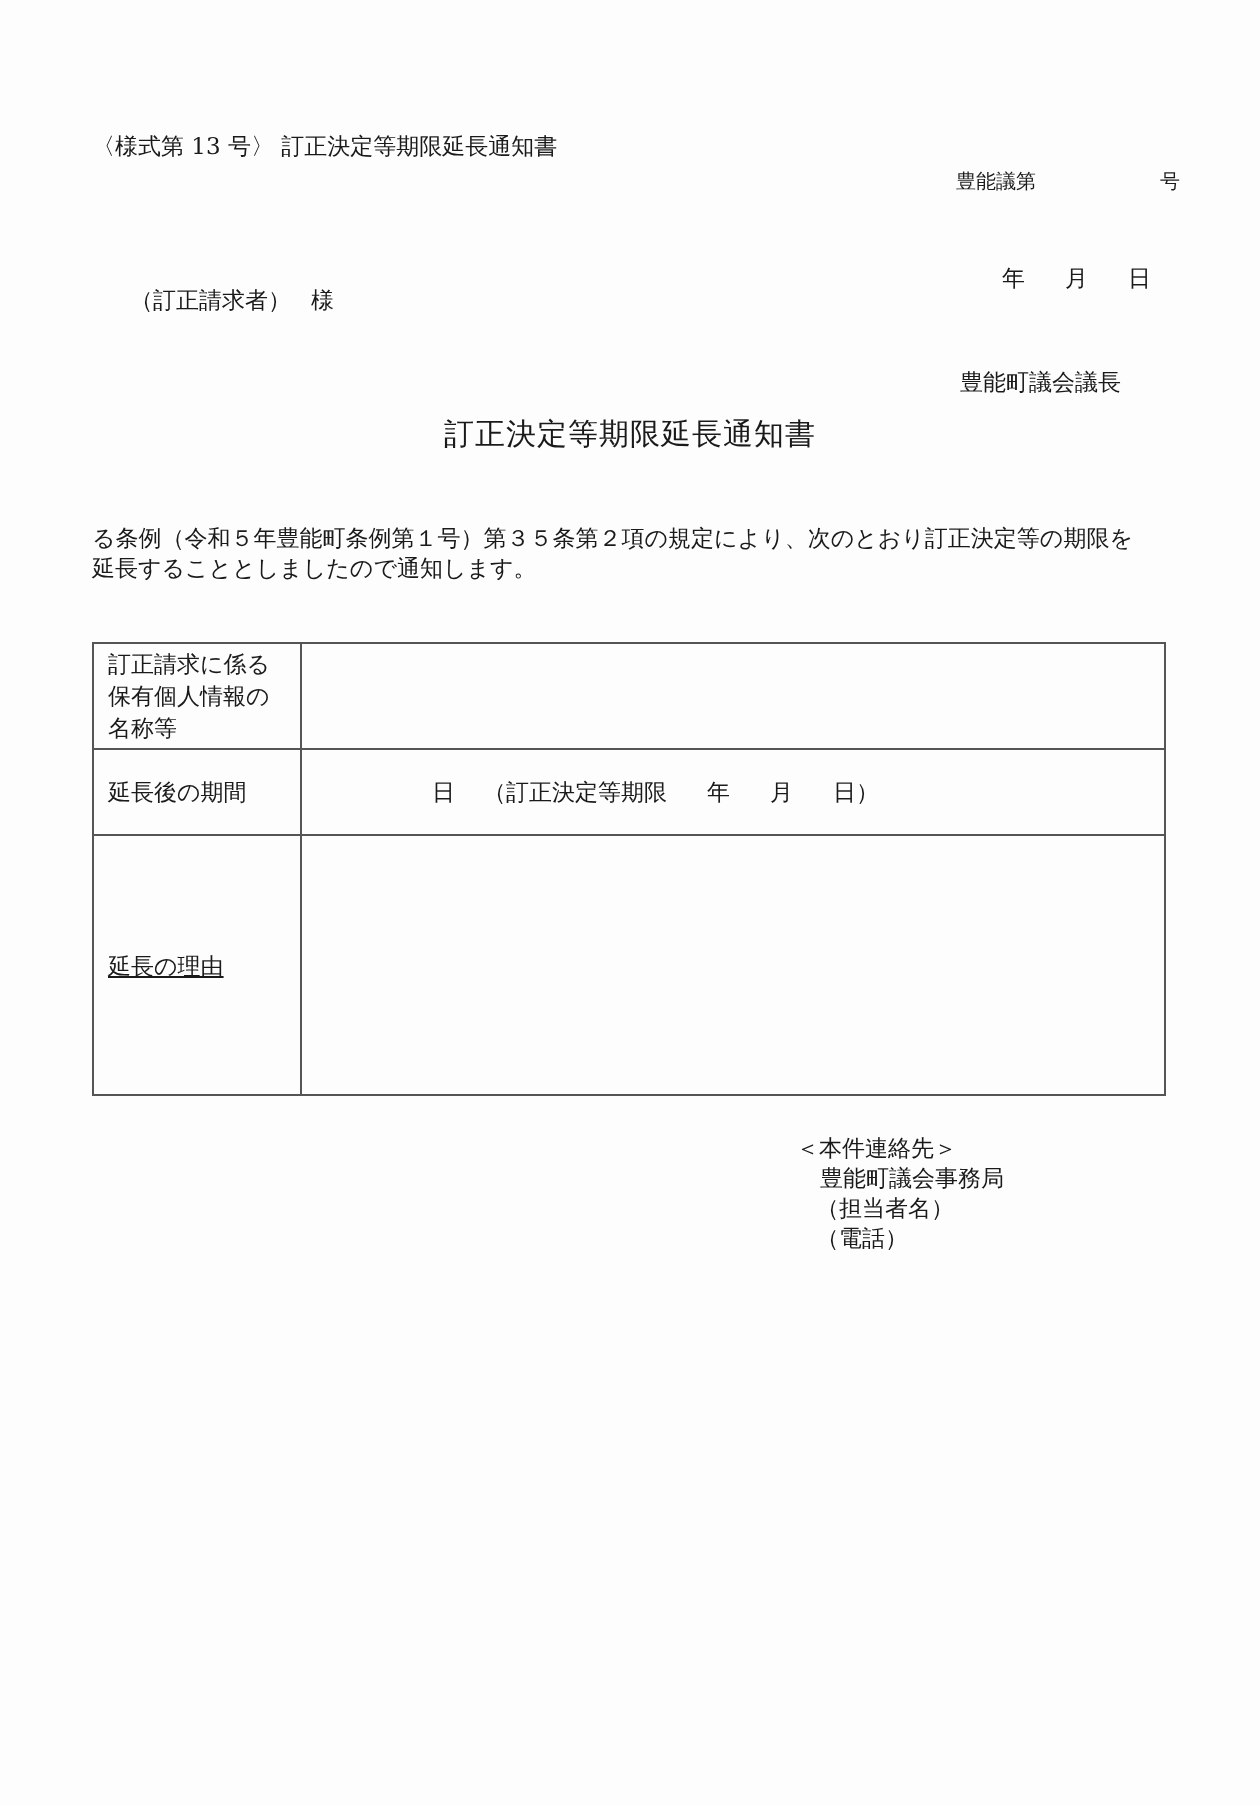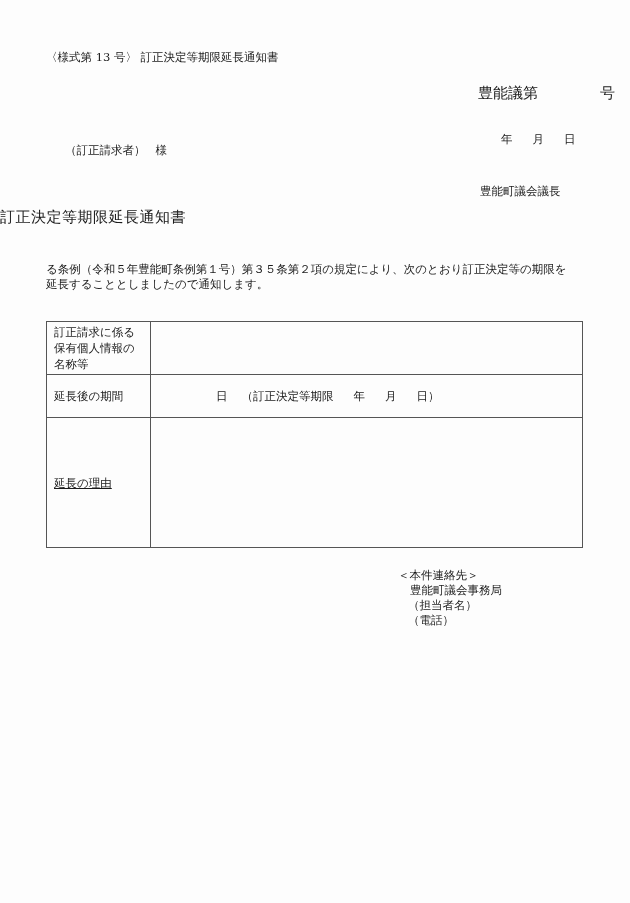--- a/index.html
+++ b/index.html
@@ -5,29 +5,29 @@
   html, body { margin: 0; padding: 0; }
   body {
     width: 630px; height: 903px;
     background: #fdfdfd;
     font-family: "DejaVu Serif", "Liberation Serif", serif;
     color: #1a1a1a;
     position: relative;
     overflow: hidden;
   }
   .abs { position: absolute; white-space: nowrap; }
-  .form-label { left: 46px; top: 50px; font-size: 11.5px; }
-  .doc-no { left: 478px; top: 84px; font-size: 15px; }
+  .form-label { left: 46px; top: 66px; font-size: 11.5px; }
+  .doc-no { left: 478px; top: 84px; font-size: 10px; }
   .doc-no .gap { display: inline-block; width: 62px; }
   .doc-date { left: 501px; top: 104px; font-size: 11.5px; margin-top: 28px; }
   .doc-date .sp { display: inline-block; width: 20px; }
   .recipient { left: 65px; top: 143px; font-size: 11.5px; }
   .recipient .sp { display: inline-block; width: 10px; }
   .sender { left: 480px; top: 164px; font-size: 11.5px; margin-top: 20px; }
-  .title { left: 0; width: 630px; top: 208px; text-align: left; font-size: 15px; letter-spacing: 0.5px; }
+  .title { left: 0; width: 630px; top: 208px; text-align: center; font-size: 15px; letter-spacing: 0.5px; }
   .body-text { left: 46px; top: 262px; width: 540px; font-size: 11.5px; line-height: 15px; white-space: normal; }
   .body-text .line { display: block; white-space: nowrap; }
   .body-text .indent { display: inline-block; width: 24px; }
   table.notice {
     position: absolute; left: 46px; top: 321px;
     width: 537px; border-collapse: collapse;
     font-size: 11.5px;
   }
   table.notice td { border: 1px solid #555; vertical-align: middle; padding: 0 7px; }
   table.notice td.hd { width: 89px; line-height: 16px; }

